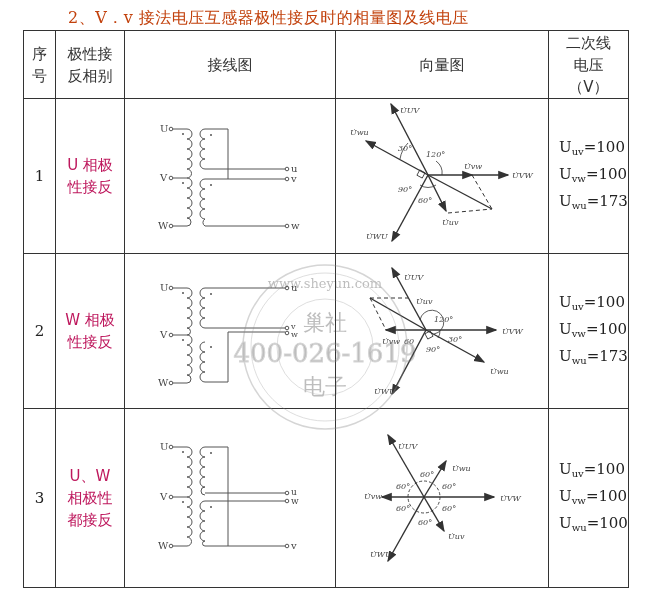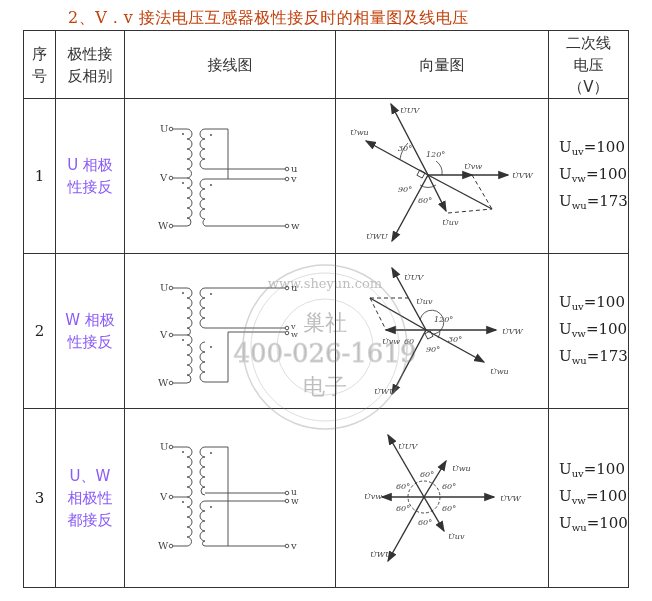--- a/index.html
+++ b/index.html
@@ -3,21 +3,21 @@
 <meta charset="utf-8">
 <style>
   html, body { margin:0; padding:0; background:#ffffff; }
   body { width:652px; height:601px; position:relative; overflow:hidden;
          font-family:"DejaVu Serif","Liberation Serif",serif; color:#222; }
   .title { position:absolute; left:68px; top:8px; font-size:16px; letter-spacing:0.5px; color:#c2410c; white-space:nowrap; }
   table.main { position:absolute; left:23px; top:30px; border-collapse:collapse; }
   table.main td { border:1.5px solid #333; padding:0; text-align:center; vertical-align:middle; }
   .hd { font-family:"DejaVu Sans","Liberation Sans",sans-serif; font-size:15px; color:#333; line-height:22px; }
   .num { font-size:15px; color:#222; }
-  .phase { font-family:"DejaVu Sans","Liberation Sans",sans-serif; font-size:15px; color:#8b5cf6; line-height:22px; }
+  .phase { font-family:"DejaVu Sans","Liberation Sans",sans-serif; font-size:15px; color:#be185d; line-height:22px; }
   .volt { font-size:15px; line-height:22px; text-align:left !important; padding-left:10px !important; color:#222; }
   .volt sub { font-size:10px; vertical-align:-3px; }
   svg text { font-family:"DejaVu Serif","Liberation Serif",serif; fill:#444; }
   .wm { position:absolute; left:225px; top:262px; width:200px; height:170px; pointer-events:none; opacity:0.35; }
 </style>
 </head>
 <body>
 
 <div class="title">2、V．v 接法电压互感器极性接反时的相量图及线电压</div>
 

